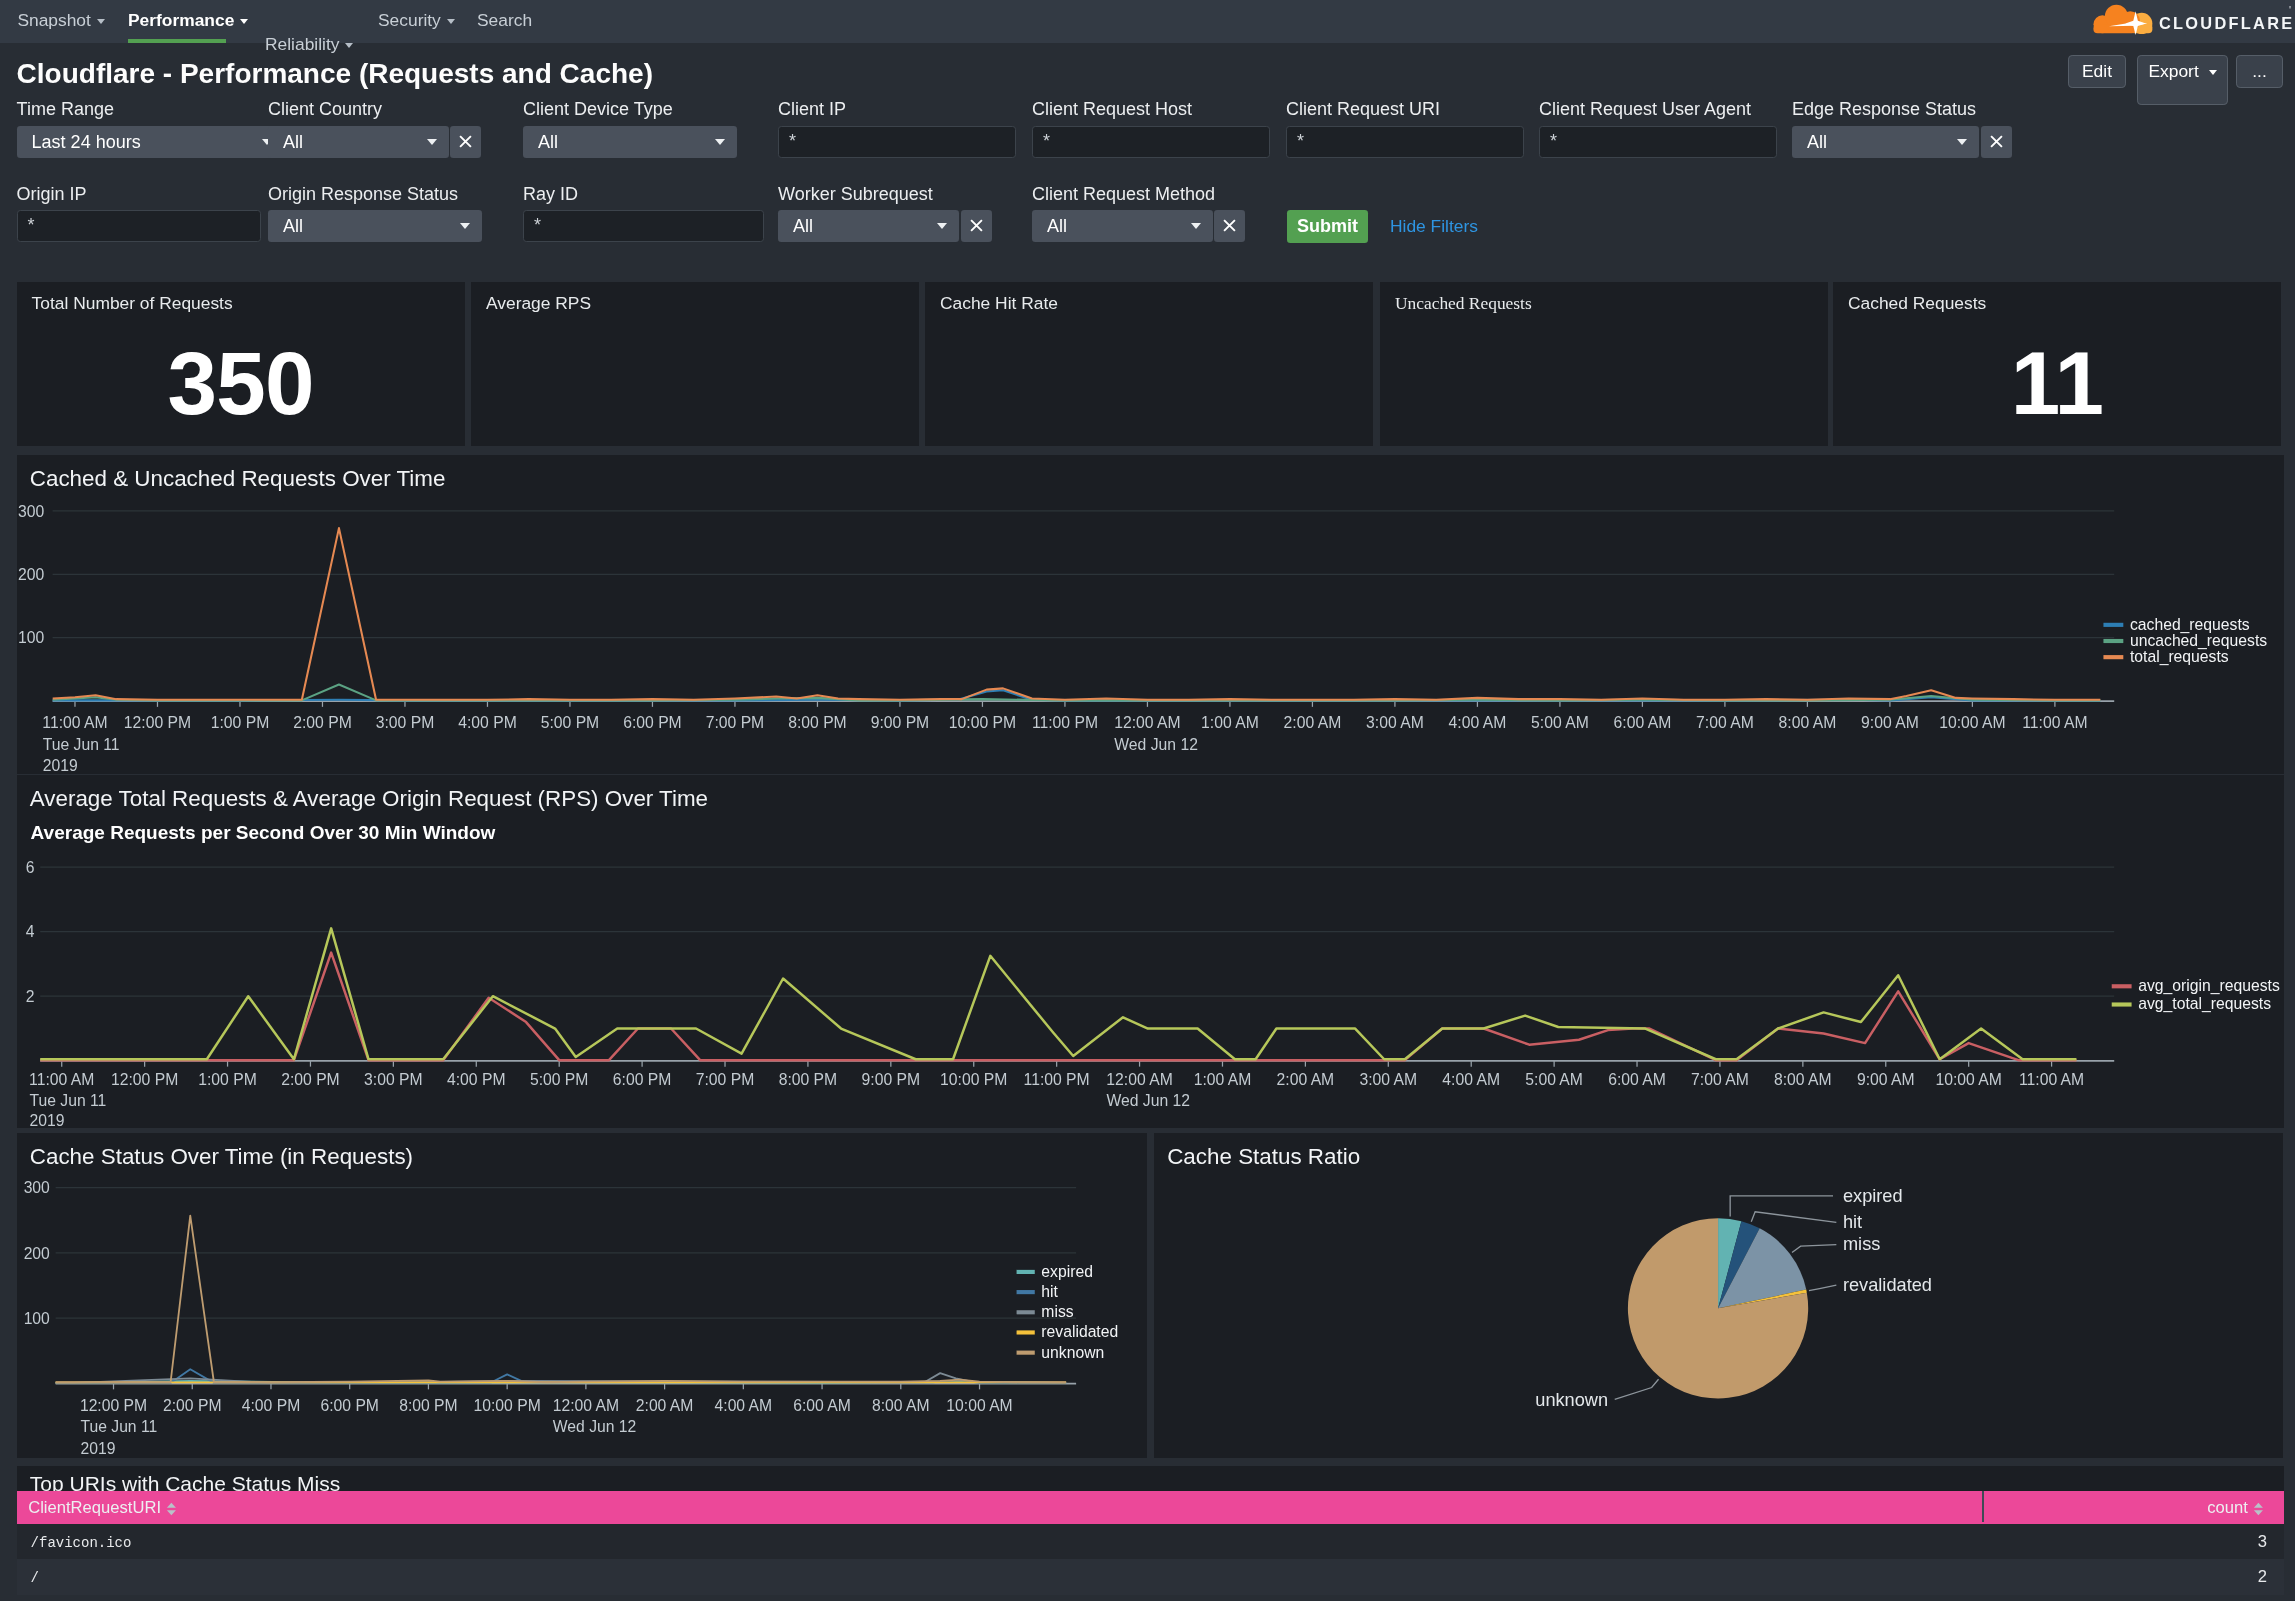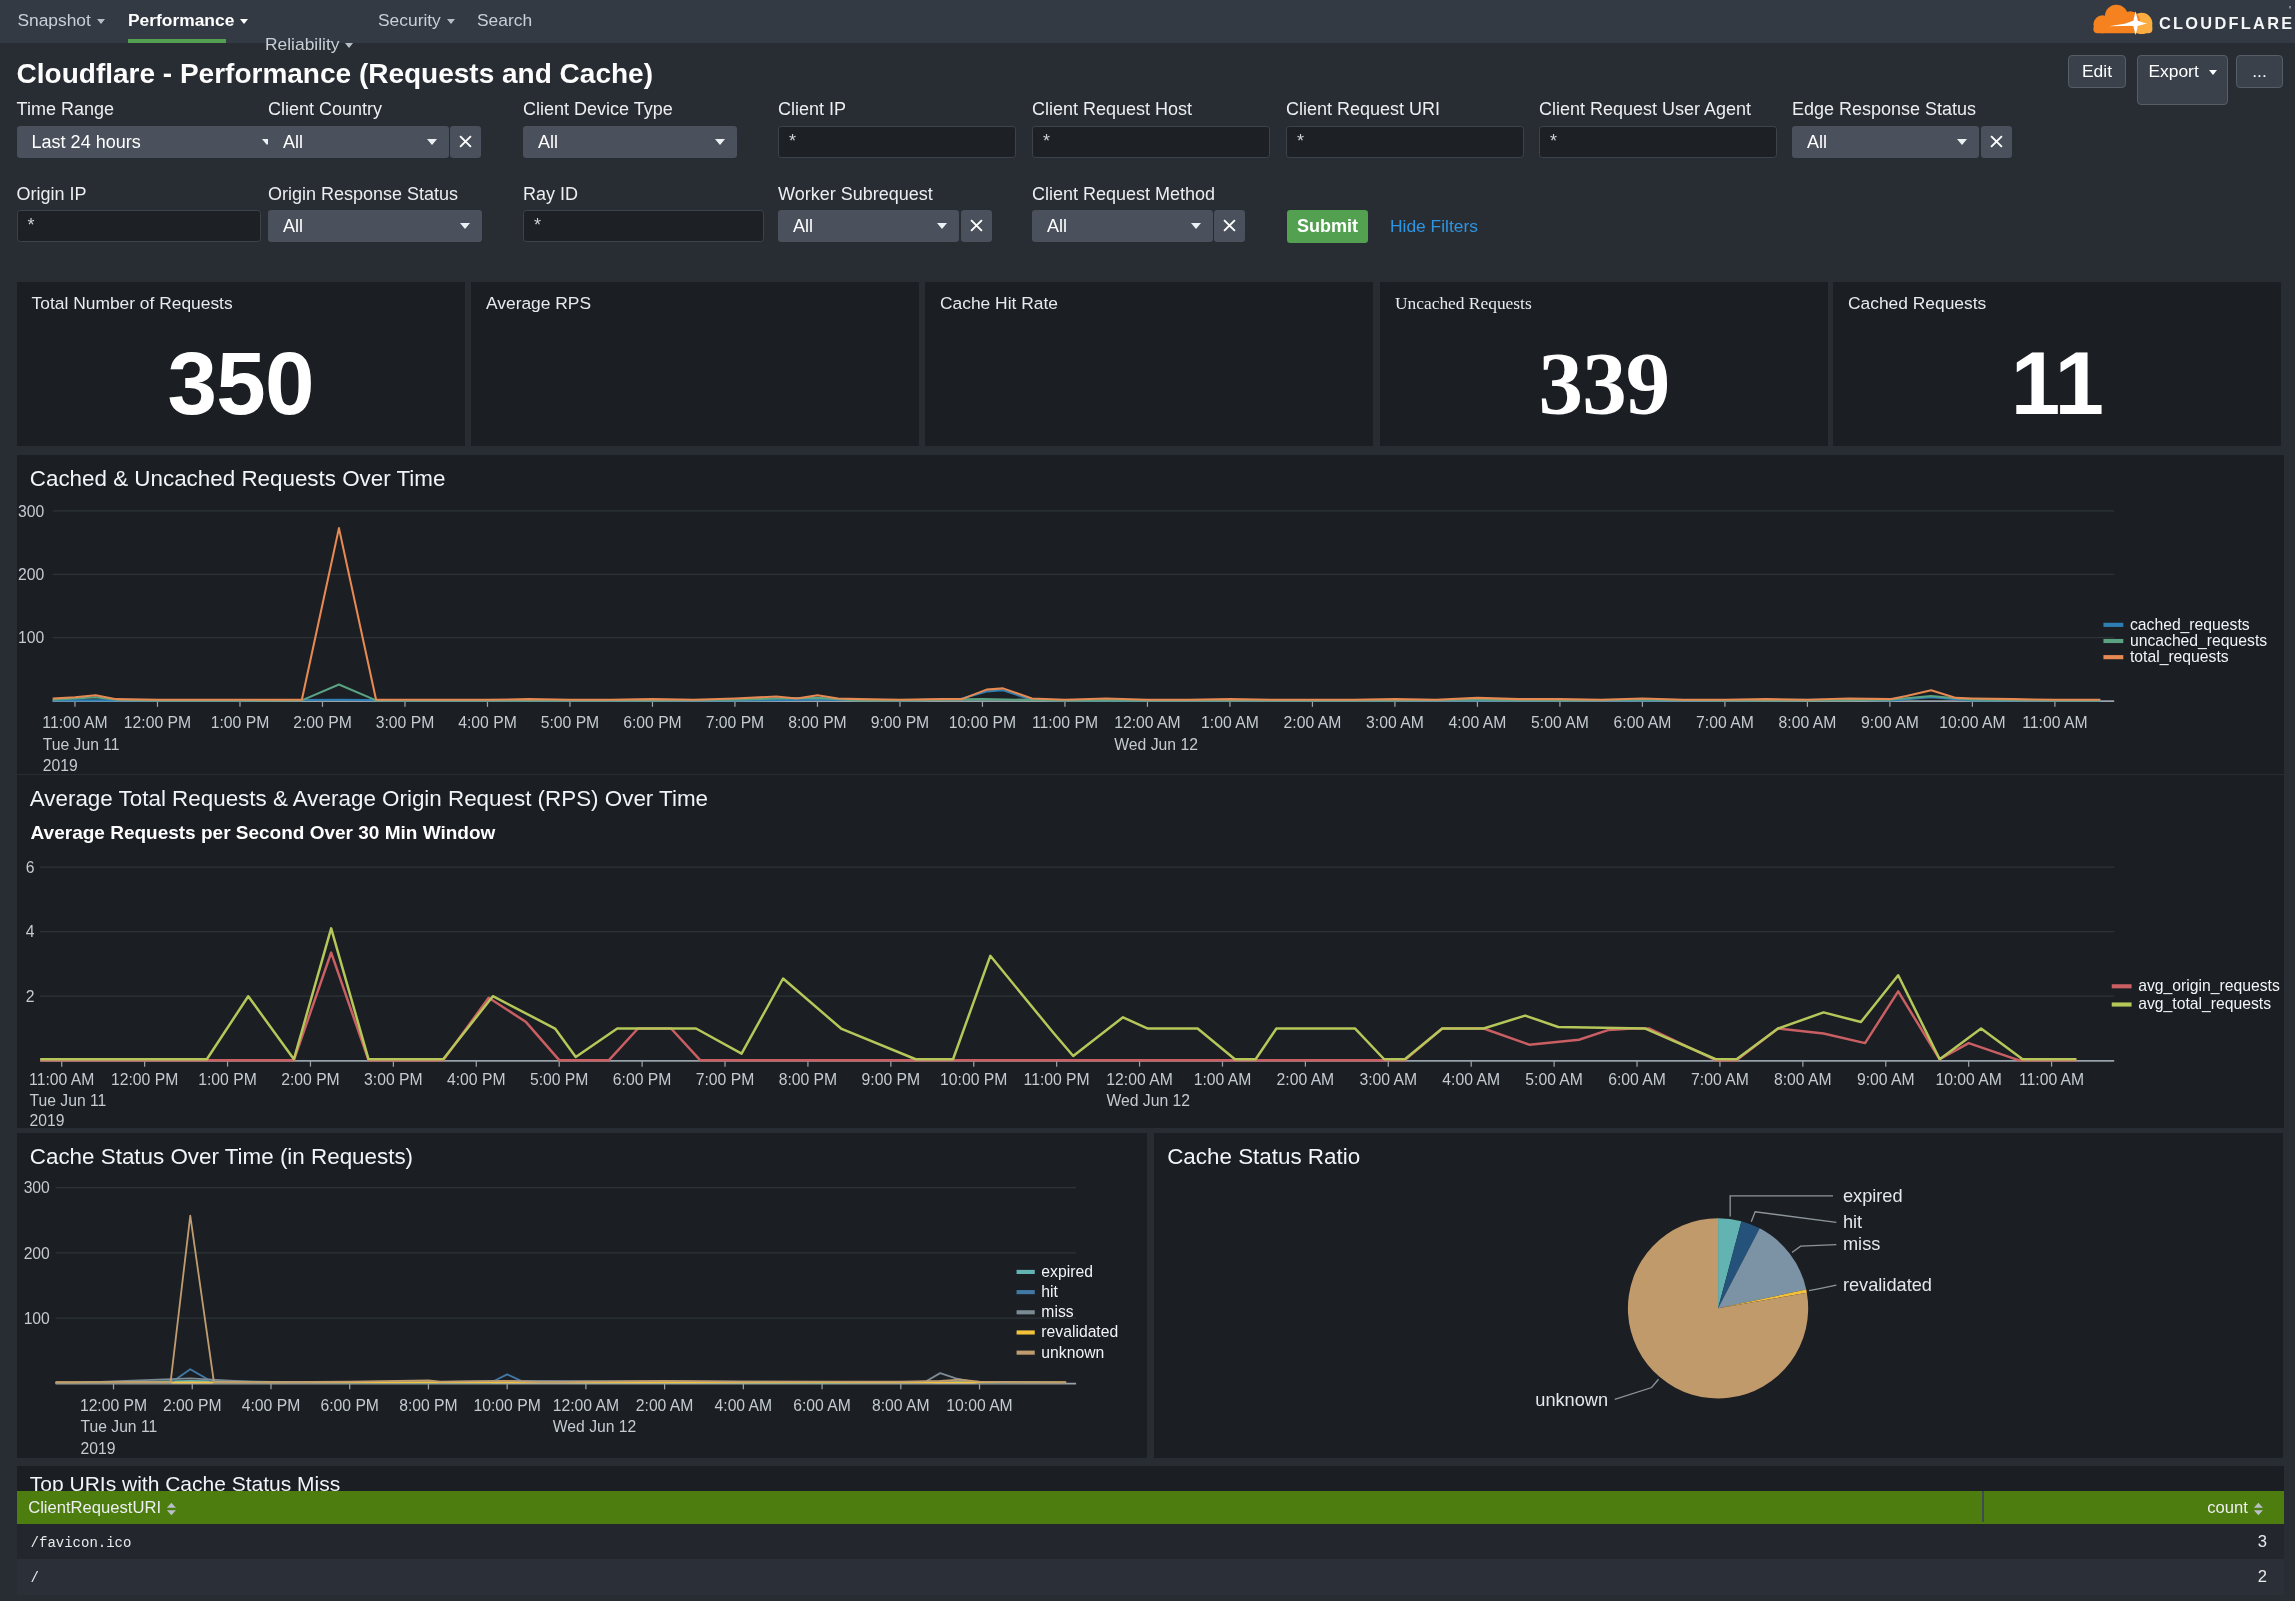--- a/index.html
+++ b/index.html
@@ -91,21 +91,20 @@
     <div class="knum" style="">350</div>
   </div>
 <div class="kpanel" style="left:471px;width:448px;">
     <div class="klabel">Average RPS</div>
   </div>
 <div class="kpanel" style="left:925px;width:448px;">
     <div class="klabel">Cache Hit Rate</div>
   </div>
 <div class="kpanel" style="left:1380px;width:448px;font-family:Liberation Serif, serif;">
     <div class="klabel">Uncached Requests</div>
-    <div class="knum" style="">339</div>
   </div>
 <div class="kpanel" style="left:1833px;width:448px;">
     <div class="klabel">Cached Requests</div>
     <div class="knum" style="">11</div>
   </div>
 <div class="panel" style="left:16.6px;top:455px;width:2267px;height:319px;">
     <div class="ptitle">Cached &amp; Uncached Requests Over Time</div>
   </div>
 <svg class="abs" style="left:16.6px;top:455px;" width="2267" height="319" viewBox="0 0 2737 385">
     <line x1="43" y1="67.5" x2="2532" y2="67.5" stroke="#2c3439" stroke-width="1.5"></line>
@@ -320,21 +319,21 @@
     <polyline points="770.4,144.6 780.8,136.8 824,135" fill="none" stroke="#8d959c" stroke-width="1.6"></polyline>
     <text x="832" y="142" font-size="22" fill="#e4e8eb" text-anchor="start" font-family="Liberation Sans">miss</text>
     <polyline points="790.9,190.6 803.7,188.1 824,184" fill="none" stroke="#8d959c" stroke-width="1.6"></polyline>
     <text x="832" y="191" font-size="22" fill="#e4e8eb" text-anchor="start" font-family="Liberation Sans">revalidated</text>
     <polyline points="609.0,297.8 600.7,307.8 556,322" fill="none" stroke="#8d959c" stroke-width="1.6"></polyline>
     <text x="548" y="330" font-size="22" fill="#e4e8eb" text-anchor="end" font-family="Liberation Sans">unknown</text>
   </svg>
 <div class="panel" style="left:16.6px;top:1466px;width:2267px;height:128px;">
     <div class="ptitle" style="top:5.8px;font-size:21px;">Top URIs with Cache Status Miss</div>
   </div>
-<div class="abs" style="left:16.6px;top:1491px;width:2267px;height:33px;background:#4d7c0f;color:#edeff1;font-size:16.6px;line-height:33px;padding-left:11.6px;">ClientRequestURI<svg width="10.8" height="14" viewBox="0 0 13 17" style="vertical-align:-2.5px;margin-left:5px;">
+<div class="abs" style="left:16.6px;top:1491px;width:2267px;height:33px;background:#ec4899;color:#edeff1;font-size:16.6px;line-height:33px;padding-left:11.6px;">ClientRequestURI<svg width="10.8" height="14" viewBox="0 0 13 17" style="vertical-align:-2.5px;margin-left:5px;">
       <path d="M6.5 1 L12 7 L1 7 Z" fill="#b9c1c8"></path>
       <path d="M6.5 16 L12 10 L1 10 Z" fill="#b9c1c8"></path>
     </svg><span style="position:absolute;right:20px;top:0;">count<svg width="10.8" height="14" viewBox="0 0 13 17" style="vertical-align:-2.5px;margin-left:5px;">
         <path d="M6.5 1 L12 7 L1 7 Z" fill="#b9c1c8"></path>
         <path d="M6.5 16 L12 10 L1 10 Z" fill="#b9c1c8"></path>
       </svg></span></div>
 <div class="abs" style="left:1982px;top:1491px;width:1.7px;height:31px;background:#3e4a55;"></div>
 <div class="abs" style="left:16.6px;top:1524px;width:2267px;height:36px;background:#23272d;color:#e8eaec;font-size:16.6px;line-height:36px;"><span style="font-family:'Liberation Mono',monospace;font-size:14px;padding-left:14px;">/favicon.ico</span><span style="position:absolute;right:16.6px;">3</span></div>
 <div class="abs" style="left:16.6px;top:1559px;width:2267px;height:36px;background:#2b3038;color:#e8eaec;font-size:16.6px;line-height:36px;"><span style="font-family:'Liberation Mono',monospace;font-size:14px;padding-left:14px;">/</span><span style="position:absolute;right:16.6px;">2</span></div>
 

